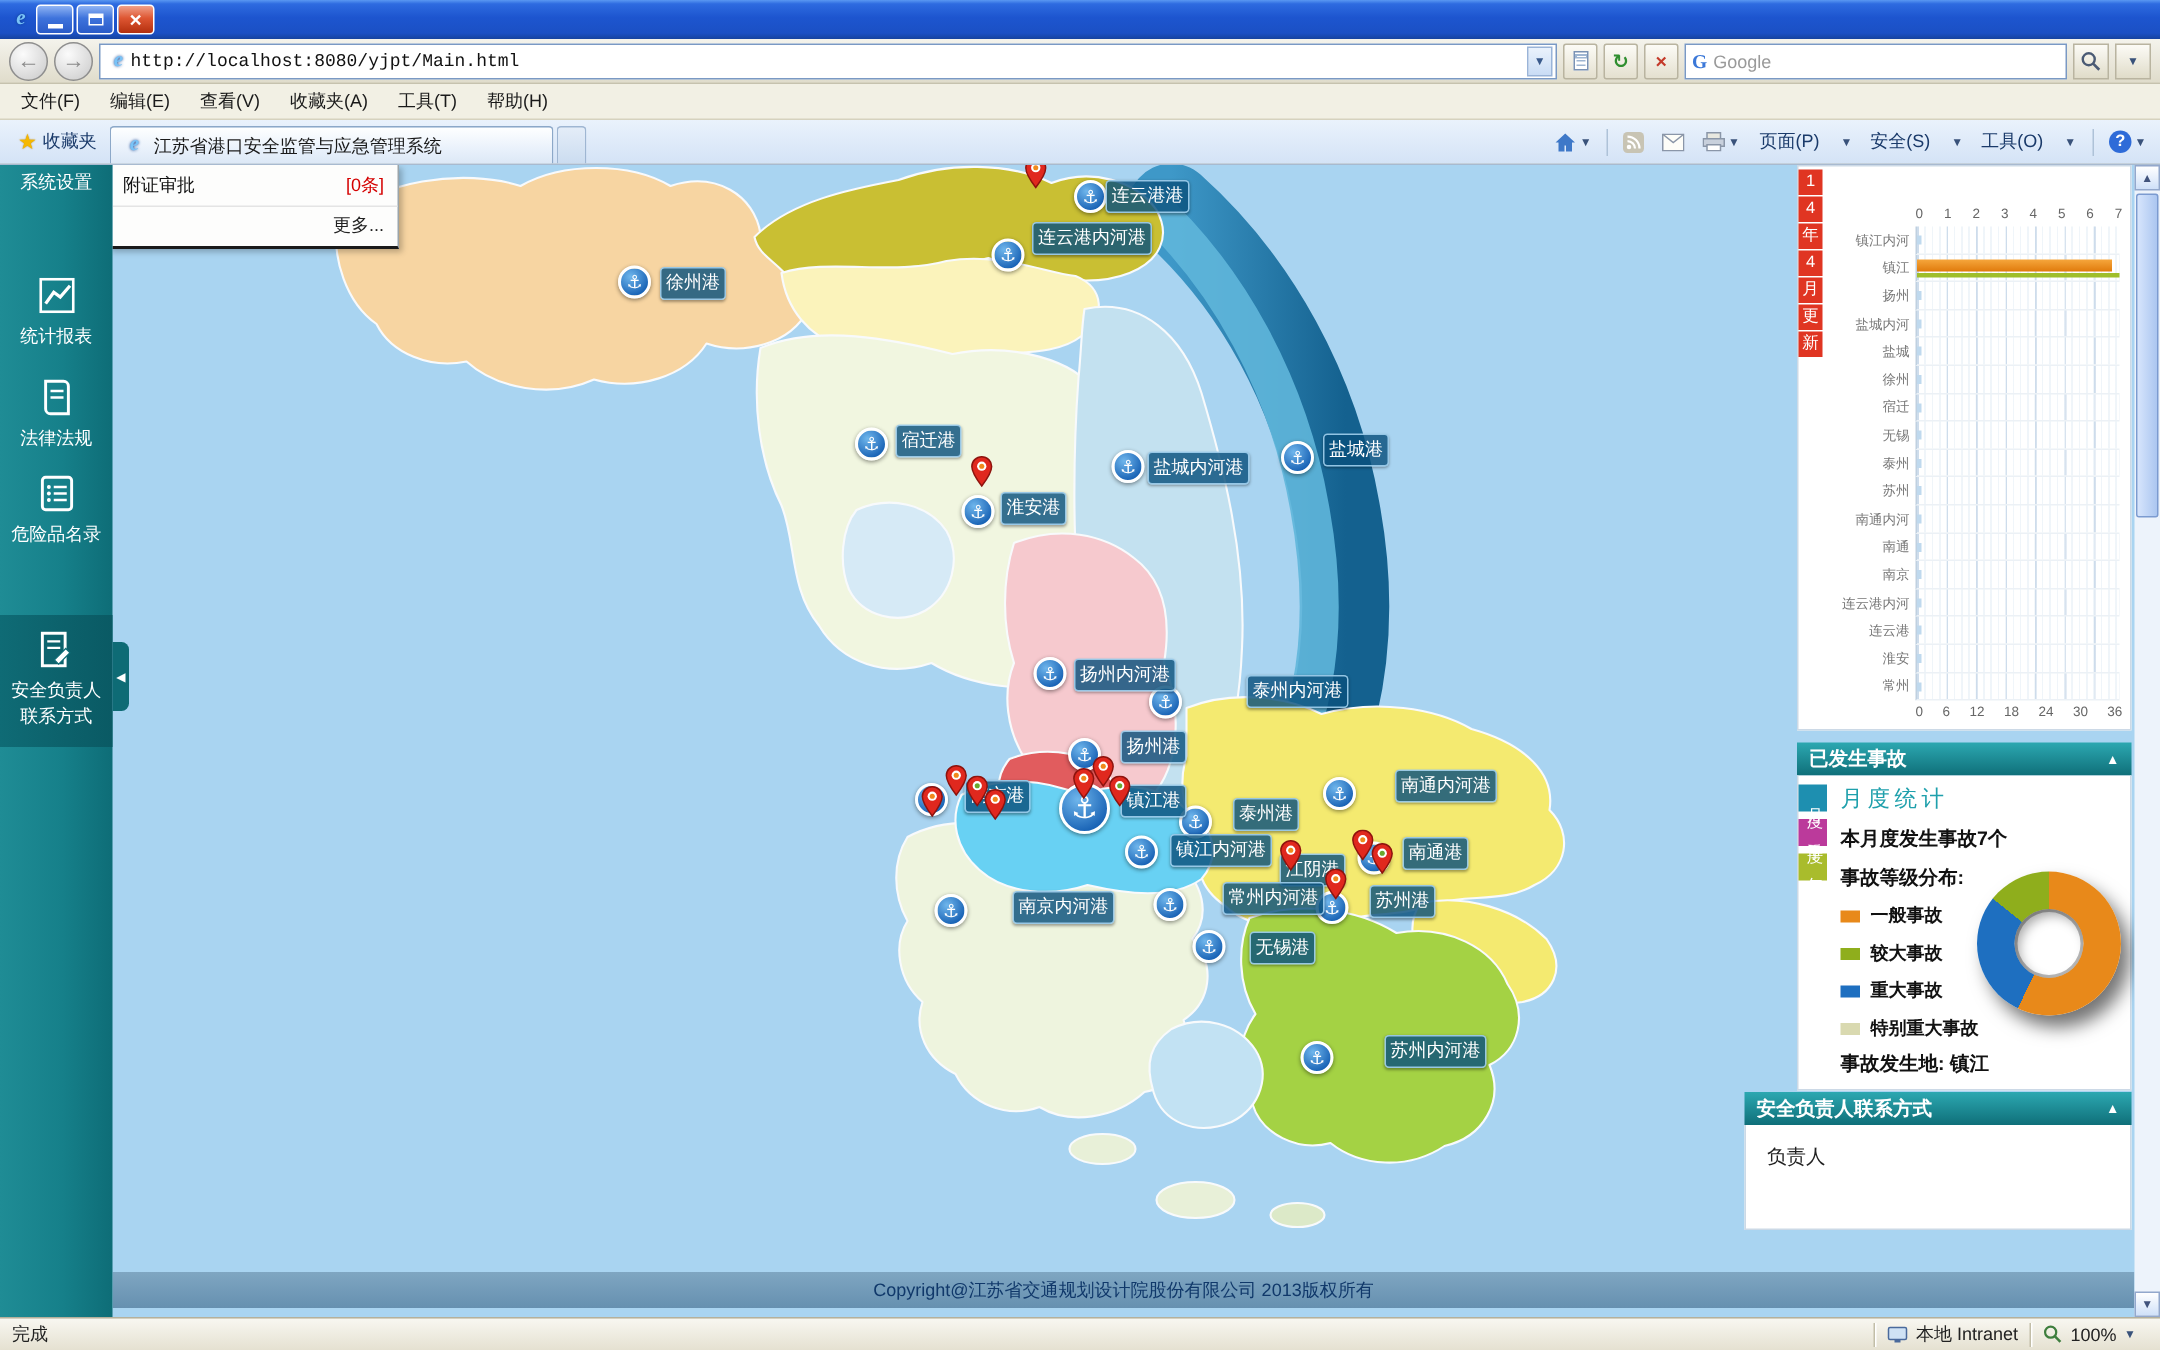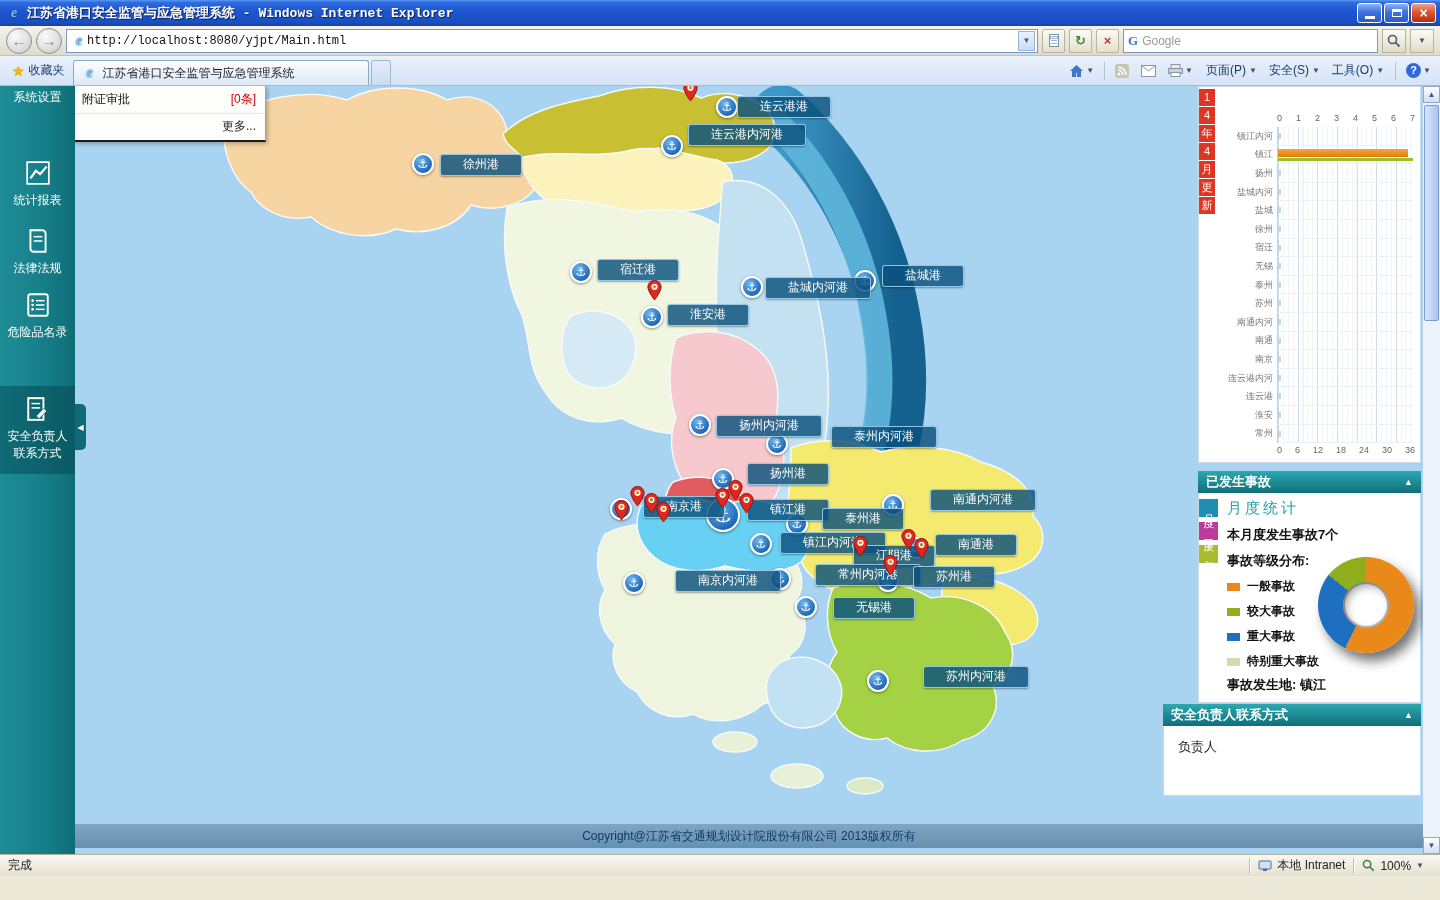--- a/index.html
+++ b/index.html
@@ -51,21 +51,21 @@
   
   .commandbar { height:30px; display:flex; align-items:flex-end; background:linear-gradient(#EAF2FC,#D4E3F6); border-bottom:1px solid #A8BAD0; padding:0 4px; }
   .fav-btn { display:flex; align-items:center; gap:4px; font-size:12px; color:#1A3A6A; padding:4px 8px; margin-bottom:2px; }
   .star { color:#F5B800; font-size:14px; text-shadow:0 0 1px #B07800; }
   .tab { display:flex; align-items:center; gap:5px; width:296px; height:25px; padding:0 8px;
     background:linear-gradient(#FEFFFF,#E9F1FB 60%,#DCE8F6); border:1px solid #8CA8C8; border-bottom:none;
     border-radius:3px 3px 0 0; font-size:12px; color:#1A1A1A; white-space:nowrap; overflow:hidden; }
   .tab-stub { width:20px; height:25px; background:linear-gradient(#E4EDF8,#CBDCF0); border:1px solid #9FB6D2; border-bottom:none; border-radius:3px 3px 0 0; margin-left:2px; }
   .cmd-right { margin-left:auto; display:flex; align-items:center; gap:2px; padding-bottom:3px; }
   .cmd-ico { display:flex; align-items:center; gap:2px; padding:3px 5px; }
-  .cmd-btn { display:flex; align-items:center; gap:3px; font-size:12px; color:#1A3A6A; padding:3px 6px; }
+  .cmd-btn { display:flex; align-items:center; gap:14px; font-size:12px; color:#1A3A6A; padding:3px 6px; }
   .vsep { width:1px; height:18px; background:#AEC2D8; margin:0 3px; }
   .help-circ { width:15px; height:15px; border-radius:50%; background:#2E6BD8; color:#fff; font:bold 11px/15px "Liberation Sans",sans-serif; text-align:center; }
 
   
   .content { position:relative; height:768px; background:#A9D4F1; overflow:hidden; }
 
   
   .sidebar { position:absolute; left:0; top:0; width:75px; height:768px; z-index:40;
     background:linear-gradient(90deg,#1F8C95,#16808A 55%,#0E6D77); color:#fff; }
   .side-top { position:absolute; top:3px; width:100%; text-align:center; font-size:12px; }
@@ -83,21 +83,21 @@
     display:flex; align-items:center; justify-content:center; }
 
   .quickpanel { position:absolute; left:-3px; top:0; width:194px; z-index:20; background:#FDFDFC;
     border:1px solid #9AA4AA; border-top:none; border-bottom:2px solid #1A1A1A; box-shadow:2px 2px 4px rgba(0,0,0,.25); }
   .qrow { display:flex; justify-content:space-between; align-items:center; padding:5px 9px; font-size:12px; color:#111; border-bottom:1px solid #E4E4E4; }
   .qcount { color:#D40000; }
   .qmore { text-align:right; font-size:12px; color:#222; padding:4px 9px 5px; }
 
   .plabel { position:absolute; z-index:5; font-size:12px; color:#fff; white-space:nowrap;
     background:rgba(10,80,125,.82); border:1px solid rgba(170,215,245,.85); border-radius:3px;
-    padding:1px 22px 2px; box-shadow:0 1px 2px rgba(0,0,0,.35); }
+    padding:1px 3px 2px; box-shadow:0 1px 2px rgba(0,0,0,.35); }
   .anchor { position:absolute; z-index:4; width:22px; height:22px; border-radius:50%;
     background:radial-gradient(circle at 35% 30%,#6FB6EC,#1A64B6 75%); border:2px solid #fff;
     box-shadow:0 1px 3px rgba(0,0,0,.45); color:#fff; font-size:12px; line-height:18px; text-align:center; }
   .anchor.big { width:34px; height:34px; font-size:20px; line-height:30px; }
   .pin { position:absolute; z-index:6; width:15px; height:21px; }
 
   .map-footer { position:absolute; left:0; right:0; bottom:6px; height:24px; z-index:8;
     background:linear-gradient(#7FA6C2,#6690B0); text-align:center; font-size:12px; line-height:24px; color:#10386A; }
 
   
@@ -160,21 +160,20 @@
   .sb-group { display:flex; align-items:center; gap:5px; padding:0 8px; }
   .sb-sep { width:1px; height:16px; background:#C2BEA8; box-shadow:1px 0 0 #fff; }
 </style>
 </head>
 <body>
 
 <div class="window">
 
   <div class="titlebar">
     <span class="e-icon">e</span>
-    <span class="title-text">江苏省港口安全监管与应急管理系统 - Windows Internet Explorer</span>
     <span class="winbtn btn-min">
         <span class="glyph-min"></span>
       </span>
     <span class="winbtn btn-max">
         <span class="glyph-max"></span>
       </span>
     <span class="winbtn btn-close">×</span>
   </div>
 
   <div class="addressbar">
@@ -202,20 +201,28 @@
       <svg width="14" height="14" viewBox="0 0 14 14">
           <circle cx="5.5" cy="5.5" r="4" fill="none" stroke="#4A5A74" stroke-width="1.6"></circle>
           <line x1="8.6" y1="8.6" x2="12.5" y2="12.5" stroke="#4A5A74" stroke-width="1.8"></line>
         </svg>
     </span>
     <span class="search-btn">
         <span class="caret">▼</span>
       </span>
   </div>
 
+  <div class="menubar" id="menubar">
+      <div class="menu-item">文件(F)</div>
+      <div class="menu-item">编辑(E)</div>
+      <div class="menu-item">查看(V)</div>
+      <div class="menu-item">收藏夹(A)</div>
+      <div class="menu-item">工具(T)</div>
+      <div class="menu-item">帮助(H)</div>
+    </div>
 
   <div class="commandbar">
     <span class="fav-btn">
       <span class="star">★</span>
       <span>收藏夹</span>
     </span>
     <div class="tab">
       <span class="e-icon">e</span>
       <span>江苏省港口安全监管与应急管理系统</span>
     </div>

